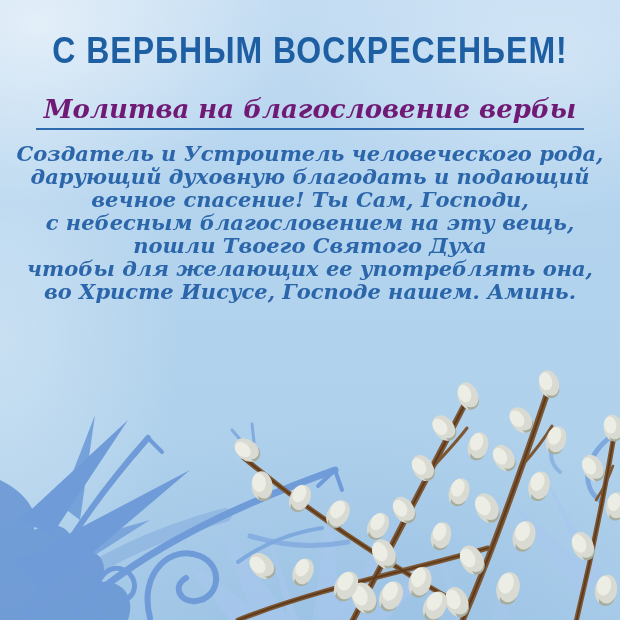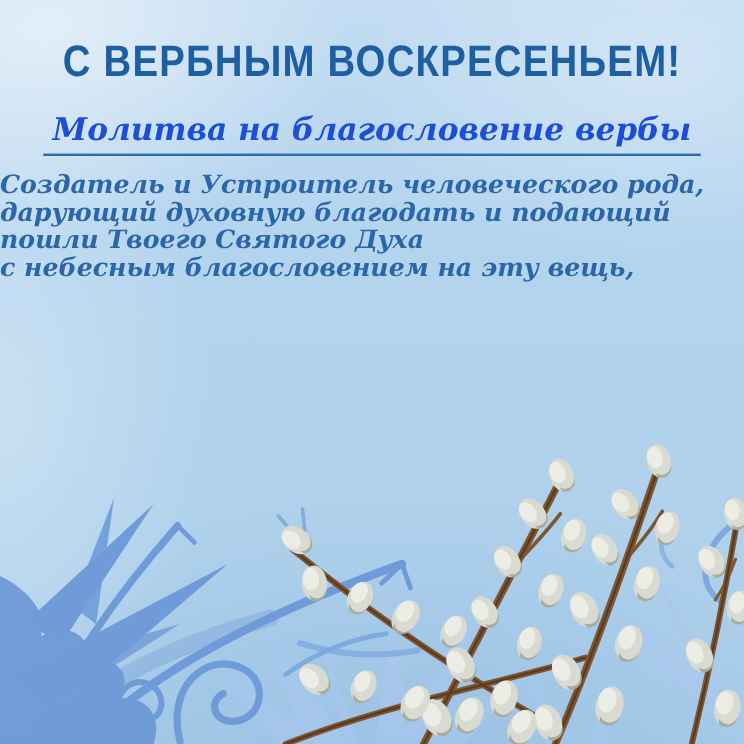--- a/index.html
+++ b/index.html
@@ -19,42 +19,45 @@
     margin:0;padding-top:26px;text-align:center;
     color:#1e5fa3;
     font-family:"Liberation Sans", sans-serif;
     font-weight:800;font-size:32px;letter-spacing:1px;
     transform:scaleY(1.15);transform-origin:50% 0;
     white-space:nowrap;
   }
   .subtitle{
     margin:31px 0 0;text-align:center;
     font-style:italic;font-weight:700;font-size:26px;
-    color:#1d4ed8;
+    color:#701a75;
   }
   .subtitle .u{border-bottom:2px solid #2e6bae;padding:0 8px 4px;}
   .prayer{
-    margin-top:18px;text-align:left;
+    margin-top:18px;text-align:center;
     font-style:italic;font-weight:600;
     font-size:21px;line-height:23px;
     color:#2b66aa;
   }
   .art{position:absolute;inset:0;z-index:1;}
 </style>
 </head>
 <body>
 
 <div class="text-layer">
   <h1 class="title">С ВЕРБНЫМ ВОСКРЕСЕНЬЕМ!</h1>
   <h2 class="subtitle"><span class="u">Молитва на благословение вербы</span></h2>
   <div class="prayer">
     <div>Создатель и Устроитель человеческого рода,</div>
     <div>дарующий духовную благодать и подающий</div>
+    <div>вечное спасение! Ты Сам, Господи,</div>
+    <div>с небесным благословением на эту вещь,</div>
     <div>пошли Твоего Святого Духа</div>
-    <div>с небесным благословением на эту вещь,</div>
+    <div>чтобы для желающих ее употреблять она,</div>
+    <div>во Христе Иисусе, Господе нашем. Аминь.</div>
   </div>
 </div>
 
 <svg class="art" viewBox="0 0 620 620" aria-hidden="true">
   <defs>
     <g id="ck">
       <ellipse rx="10" ry="14" fill="#d9dbd2"></ellipse>
       <ellipse cx="-2.5" cy="-3.5" rx="6.5" ry="9" fill="#eceee6"></ellipse>
       <path d="M-5 9 C0 14 6 13 9 6 C9 12 2 17 -4 13 Z" fill="#a7ad9e"></path>
     </g>

